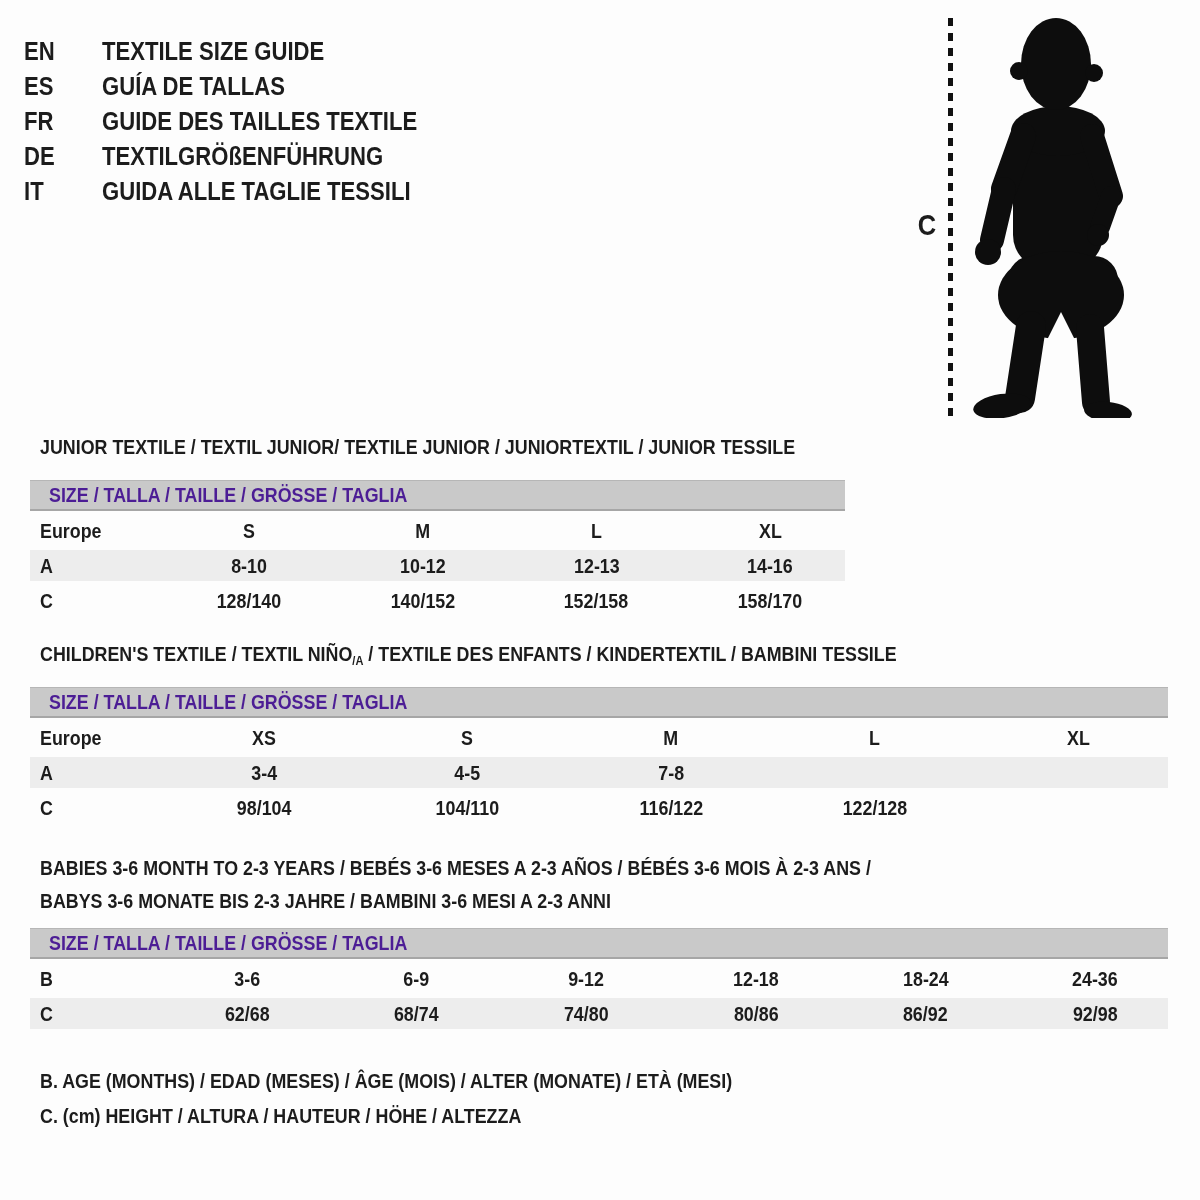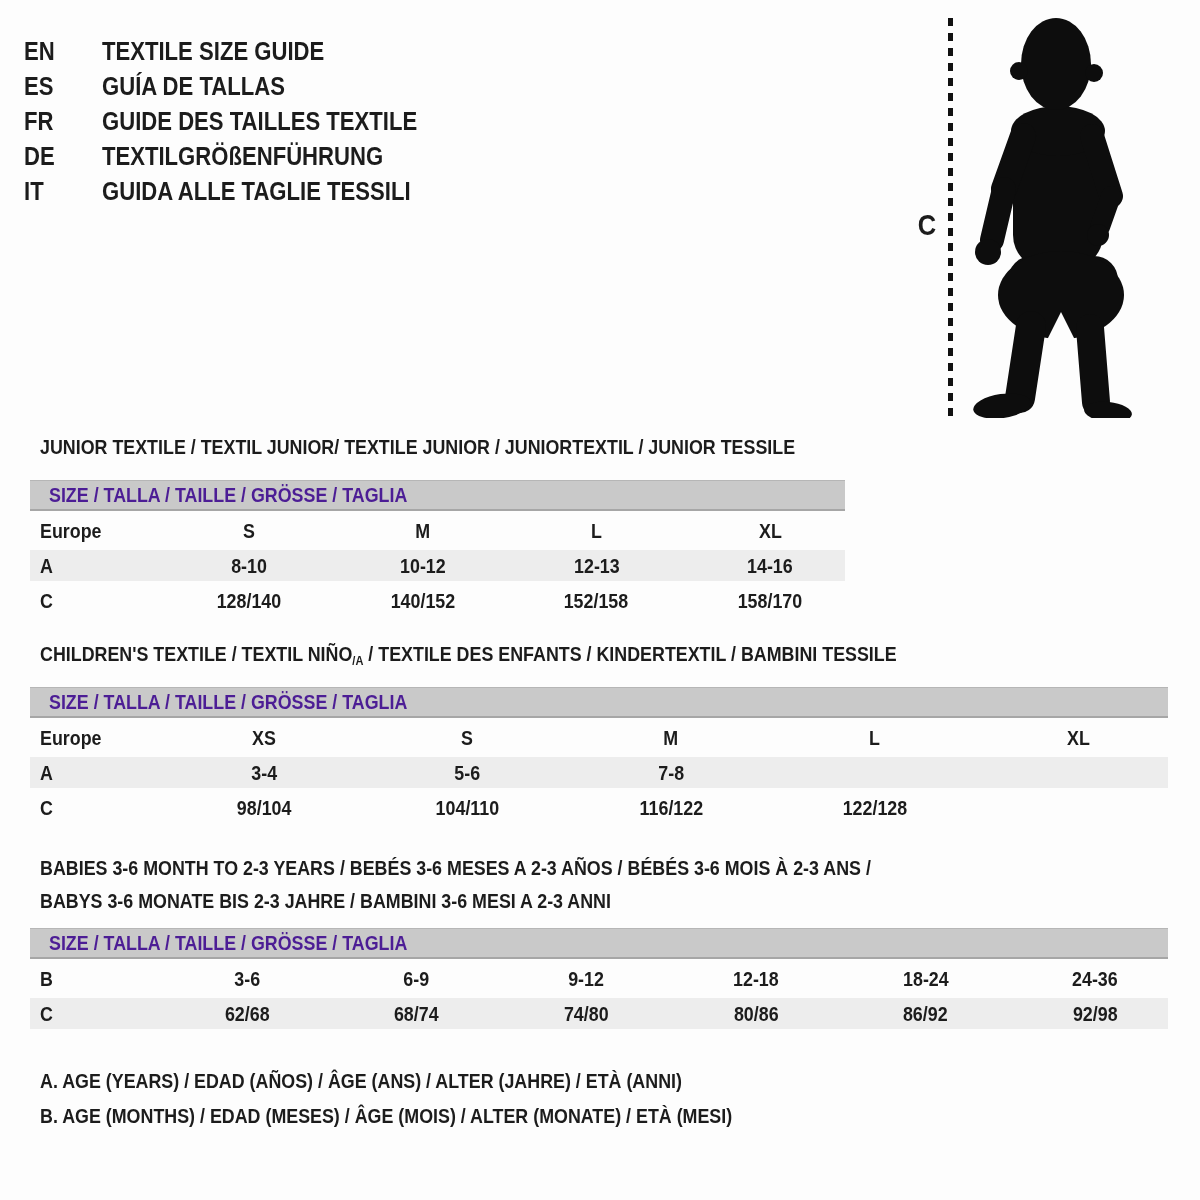--- a/index.html
+++ b/index.html
@@ -118,21 +118,21 @@
     <span class="lab"><span class="cond">Europe</span></span>
     <span class="val"><span class="condc">XS</span></span>
     <span class="val"><span class="condc">S</span></span>
     <span class="val"><span class="condc">M</span></span>
     <span class="val"><span class="condc">L</span></span>
     <span class="val"><span class="condc">XL</span></span>
   </div>
   <div class="trow g5 shade">
     <span class="lab"><span class="cond">A</span></span>
     <span class="val"><span class="condc">3-4</span></span>
-    <span class="val"><span class="condc">5-6</span></span>
+    <span class="val"><span class="condc">4-5</span></span>
     <span class="val"><span class="condc">7-8</span></span>
   </div>
   <div class="trow g5">
     <span class="lab"><span class="cond">C</span></span>
     <span class="val"><span class="condc">98/104</span></span>
     <span class="val"><span class="condc">104/110</span></span>
     <span class="val"><span class="condc">116/122</span></span>
     <span class="val"><span class="condc">122/128</span></span>
   </div>
 </div>
@@ -157,15 +157,15 @@
     <span class="val"><span class="condc">62/68</span></span>
     <span class="val"><span class="condc">68/74</span></span>
     <span class="val"><span class="condc">74/80</span></span>
     <span class="val"><span class="condc">80/86</span></span>
     <span class="val"><span class="condc">86/92</span></span>
     <span class="val"><span class="condc">92/98</span></span>
   </div>
 </div>
 
 <div id="legend">
-  <div class="legend-line"><span class="cond">A. AGE (YEARS) / EDAD (AÑOS) / ÂGE (ANS) / ALTER (JAHRE) / ETÀ (ANNI)</span></div>
   <div class="legend-line"><span class="cond">B. AGE (MONTHS) / EDAD (MESES) / ÂGE (MOIS) / ALTER (MONATE) / ETÀ (MESI)</span></div>
+  <div class="legend-line"><span class="cond">C. (cm) HEIGHT / ALTURA / HAUTEUR / HÖHE / ALTEZZA</span></div>
 </div>
 
 </body></html>

